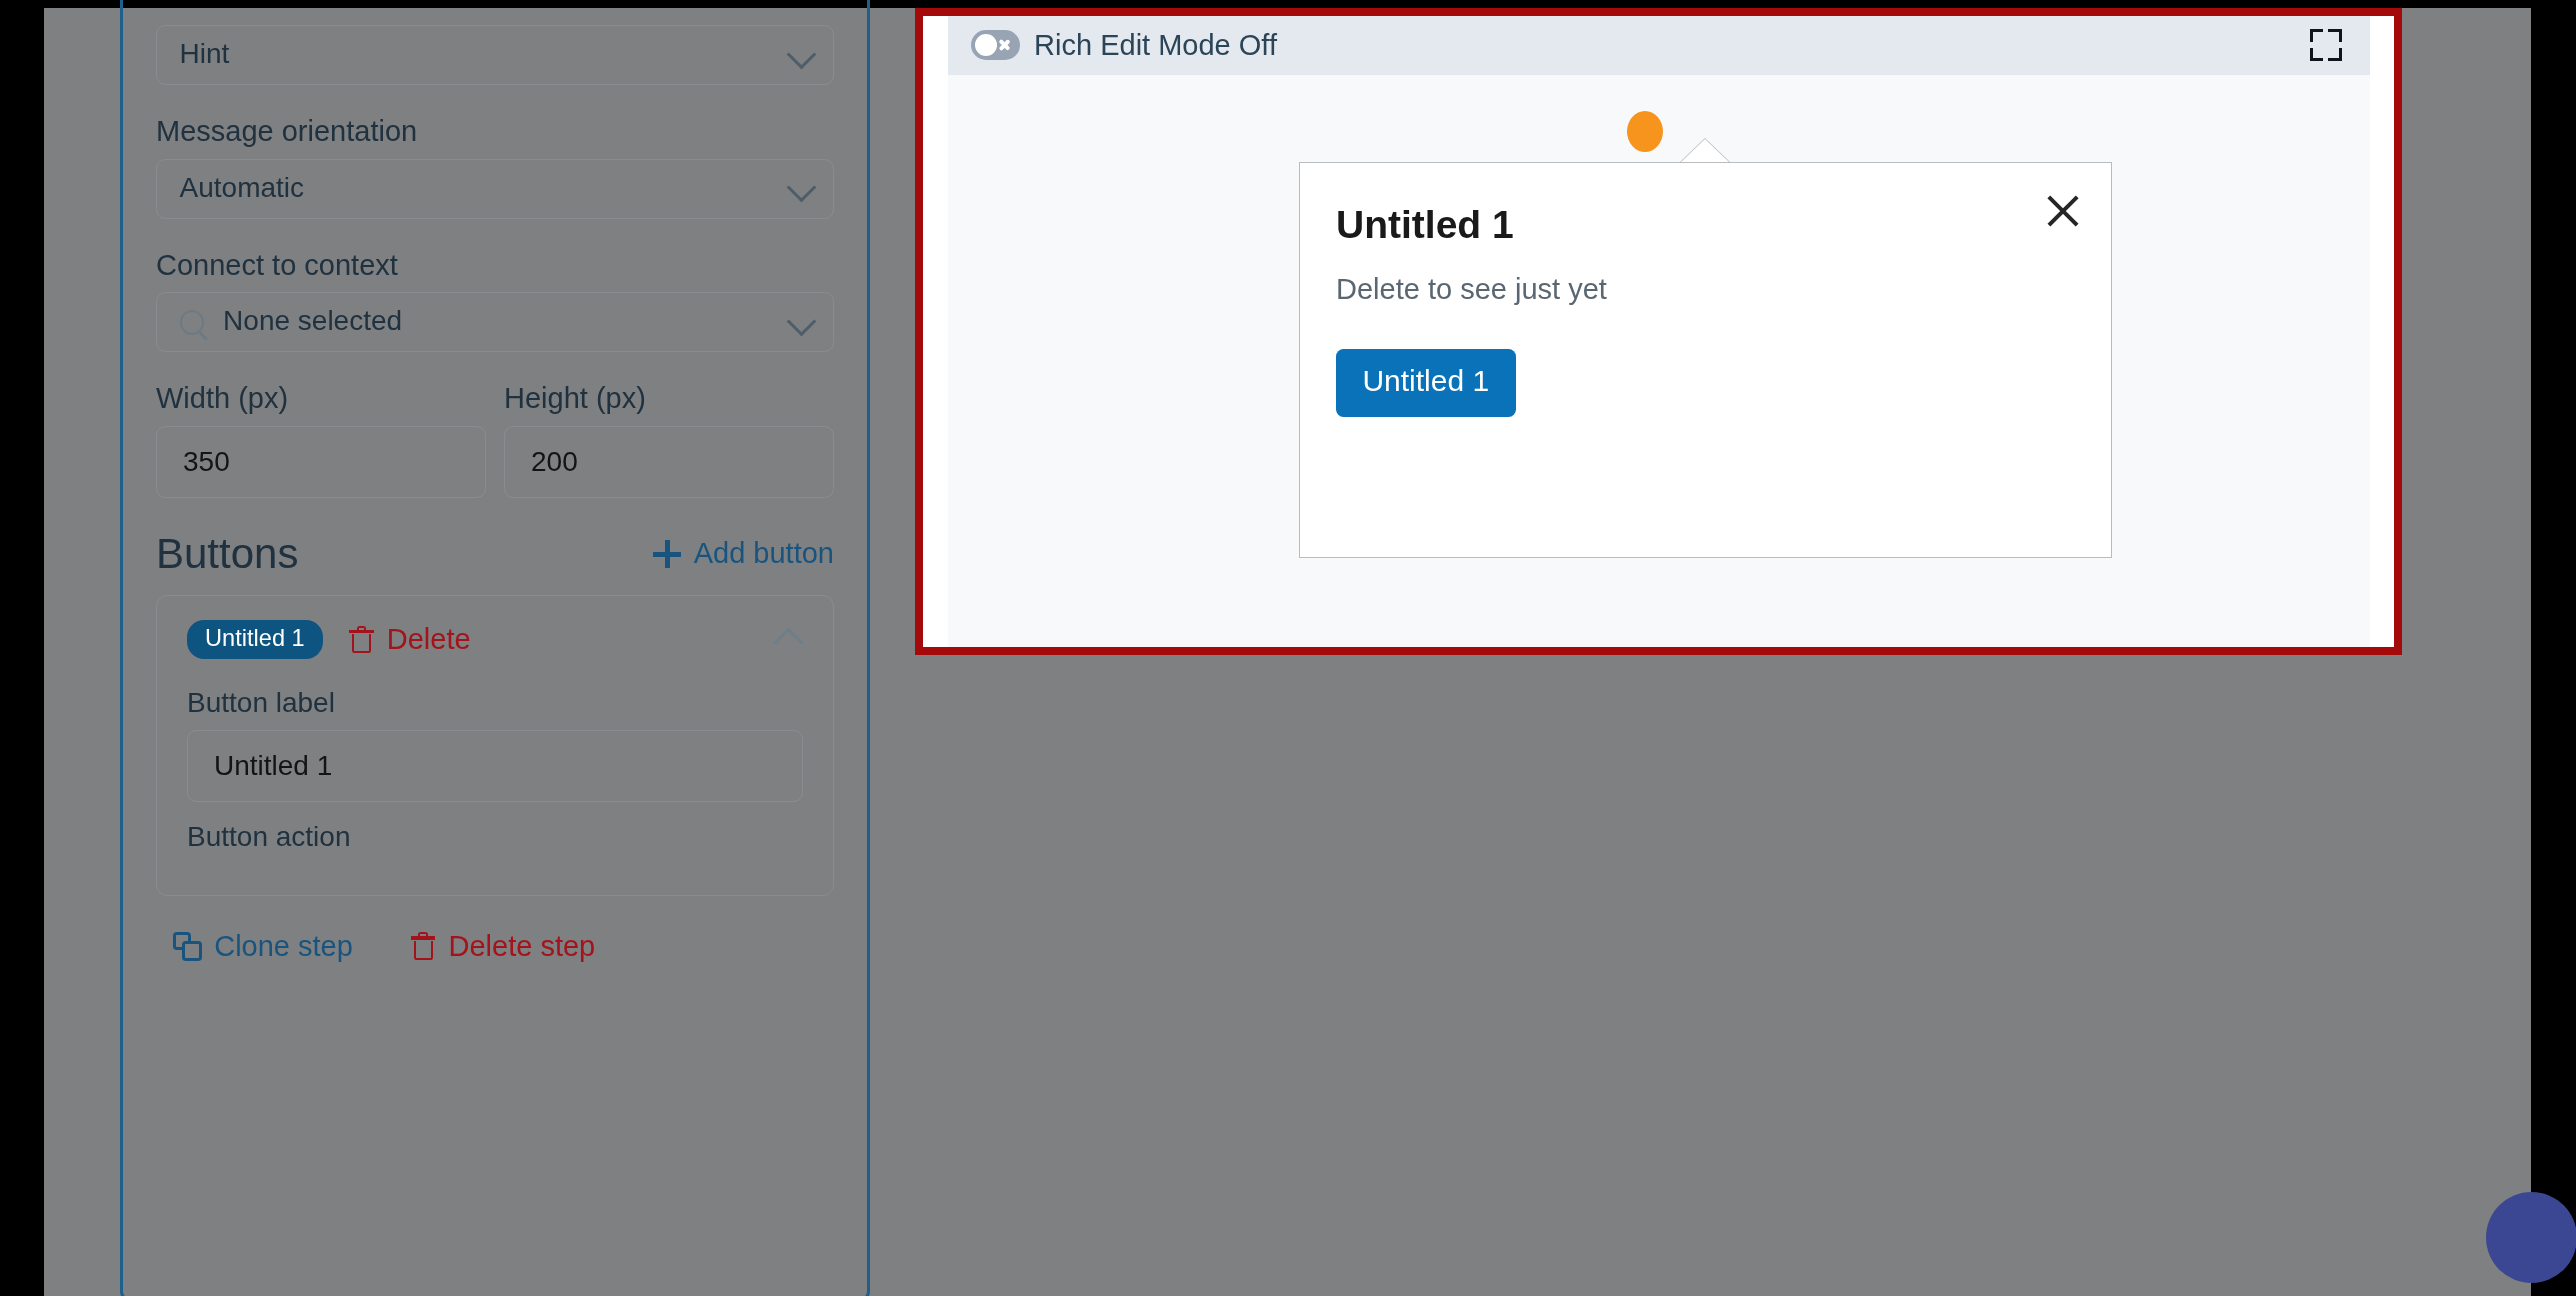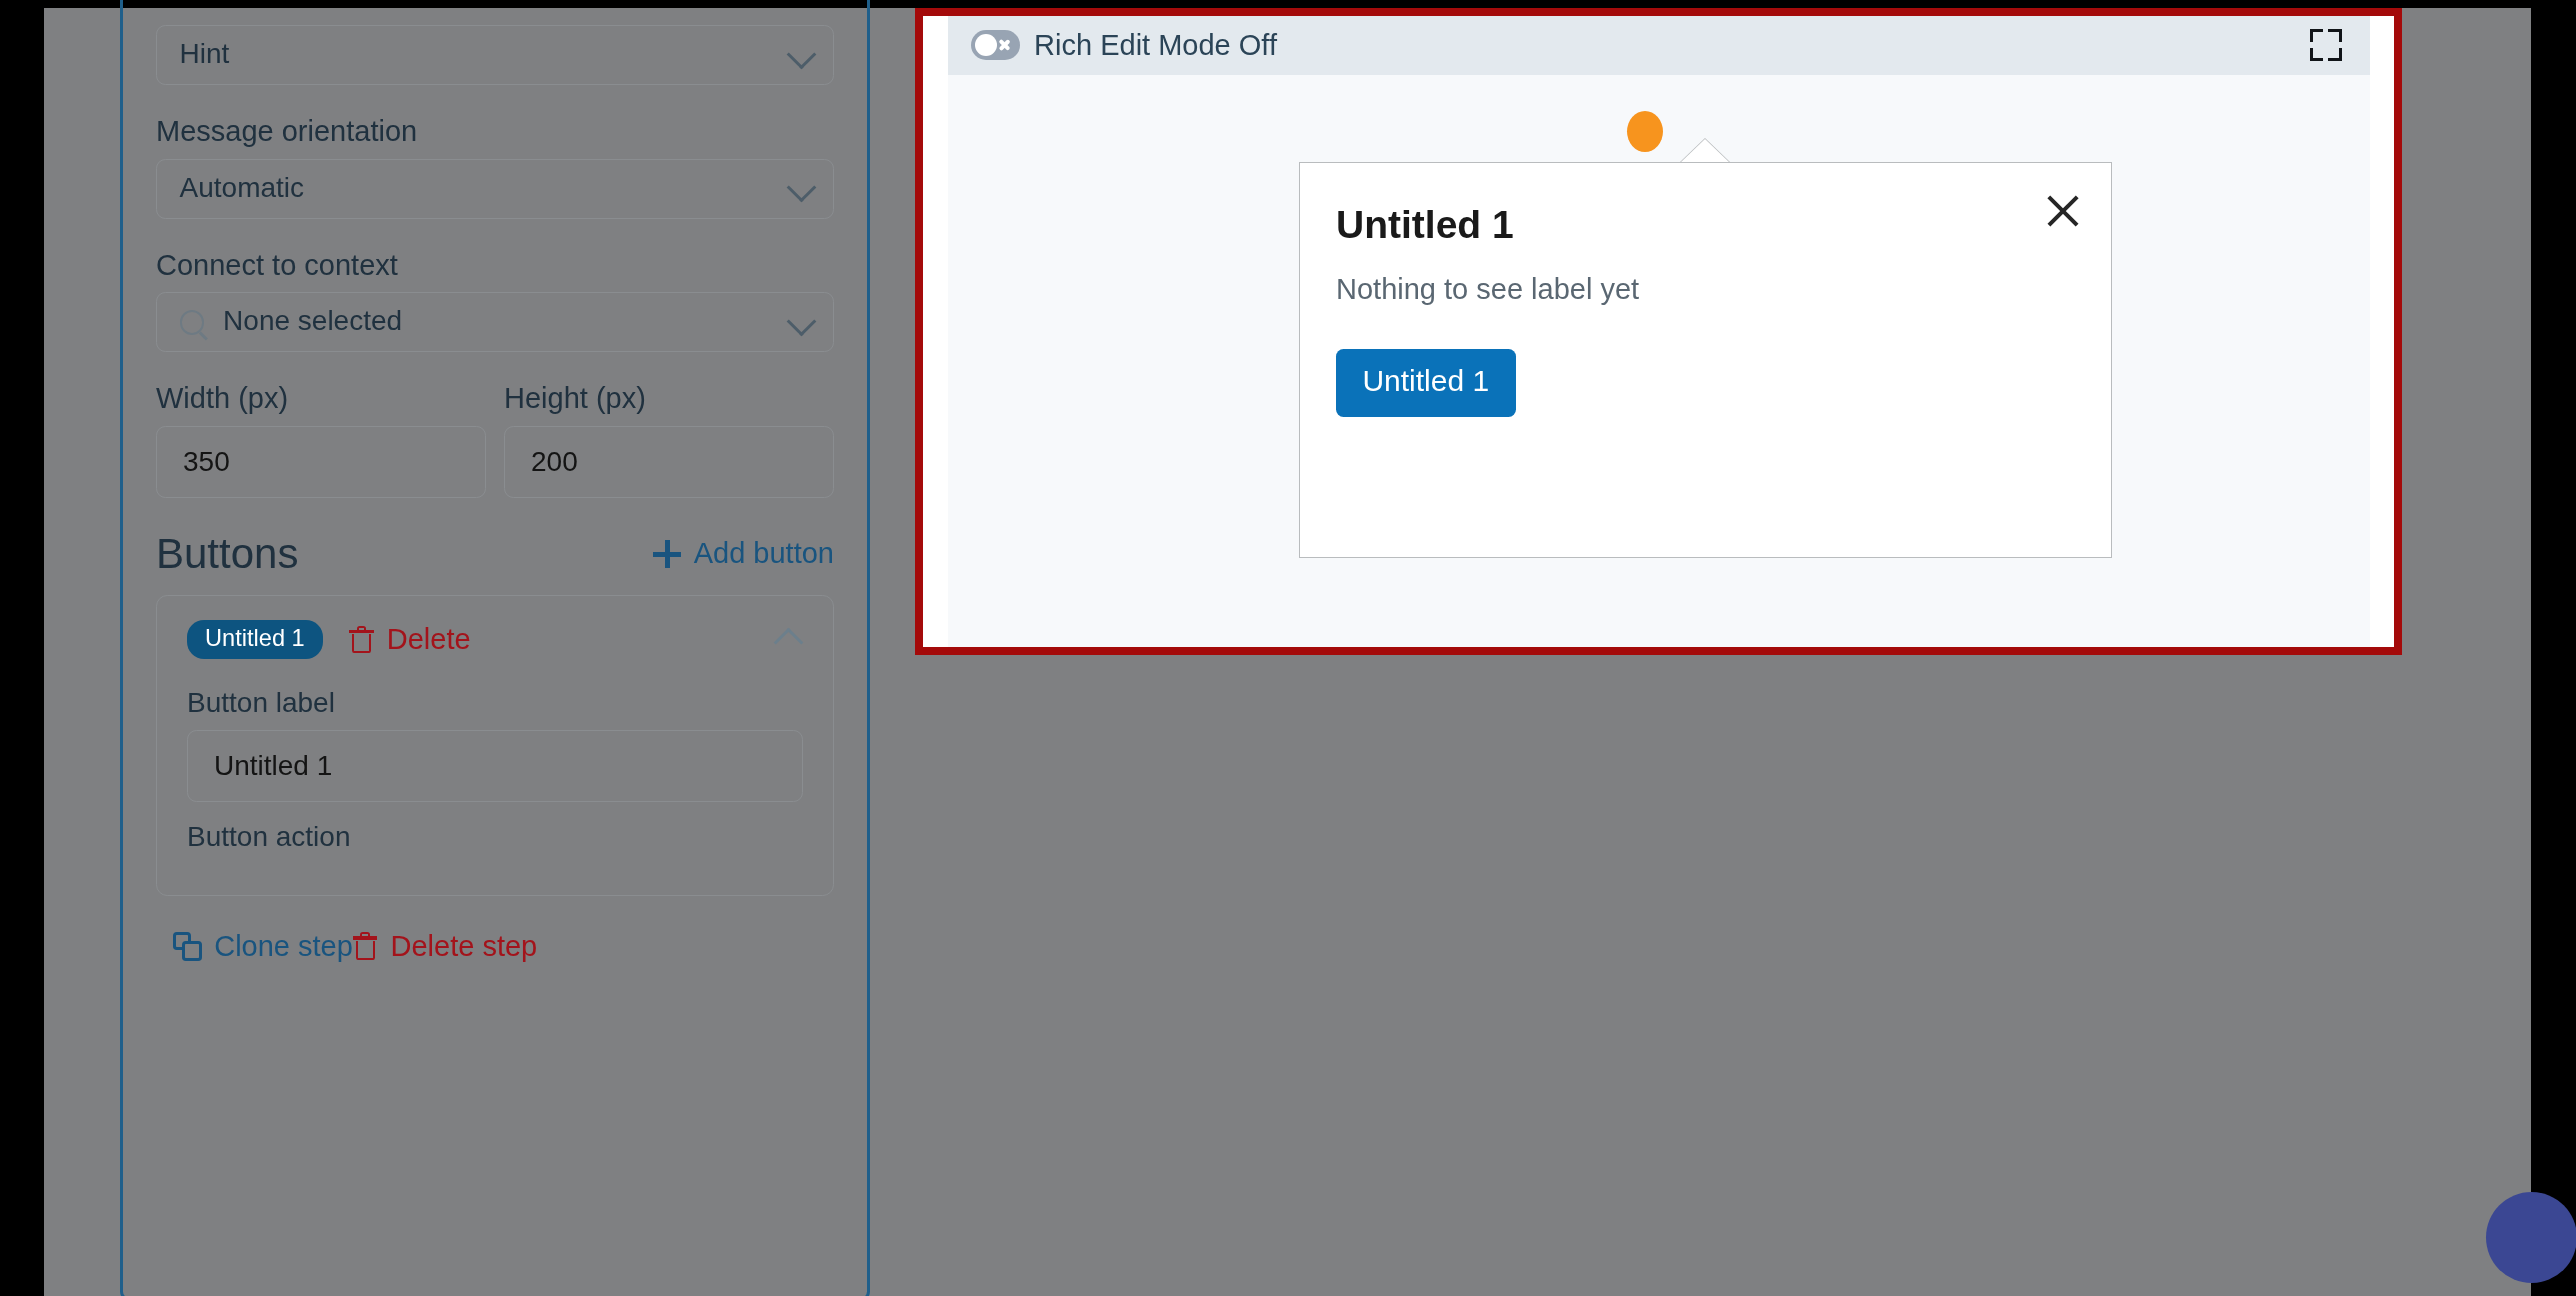--- a/index.html
+++ b/index.html
@@ -215,20 +215,21 @@
     border-left: 3.8px solid #6c7f8c;
     border-top: 3.8px solid #6c7f8c;
     transform: rotate(45deg);
   }
 
   .card-label { font-size: 28px; color: #20313f; margin-bottom: 10.4px; }
 
   .step-actions {
     display: flex;
     align-items: center;
+    gap: 58px;
     margin-top: 34px;
     padding-left: 17px;
   }
 
   
   .highlight-box {
     position: absolute;
     left: 915px;
     top: 7.5px;
     width: 1487px;
@@ -517,21 +518,21 @@
   </div>
 
   <div class="anchor-dot"></div>
 
   <div class="msg-dialog">
     <span class="pointer-ol"></span>
     <span class="pointer"></span>
     <div class="msg-body">
       <div class="msg-close"></div>
       <div class="msg-title">Untitled 1</div>
-      <div class="msg-text">Nothing to see label yet</div>
+      <div class="msg-text">Delete to see just yet</div>
       <div class="msg-action-btn">Untitled 1</div>
     </div>
   </div>
 
   <div class="help-fab"></div>
 
 </div>
 
 
 </body></html>

